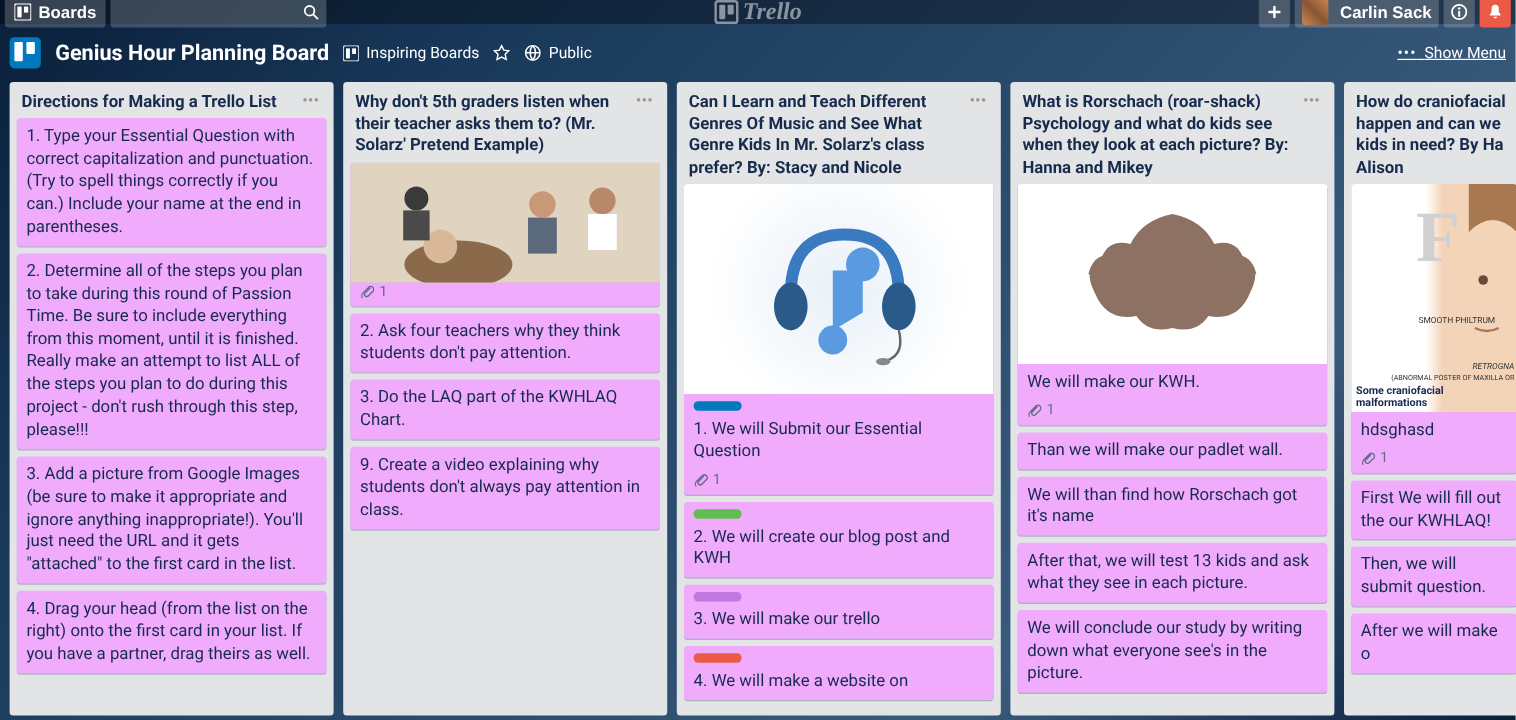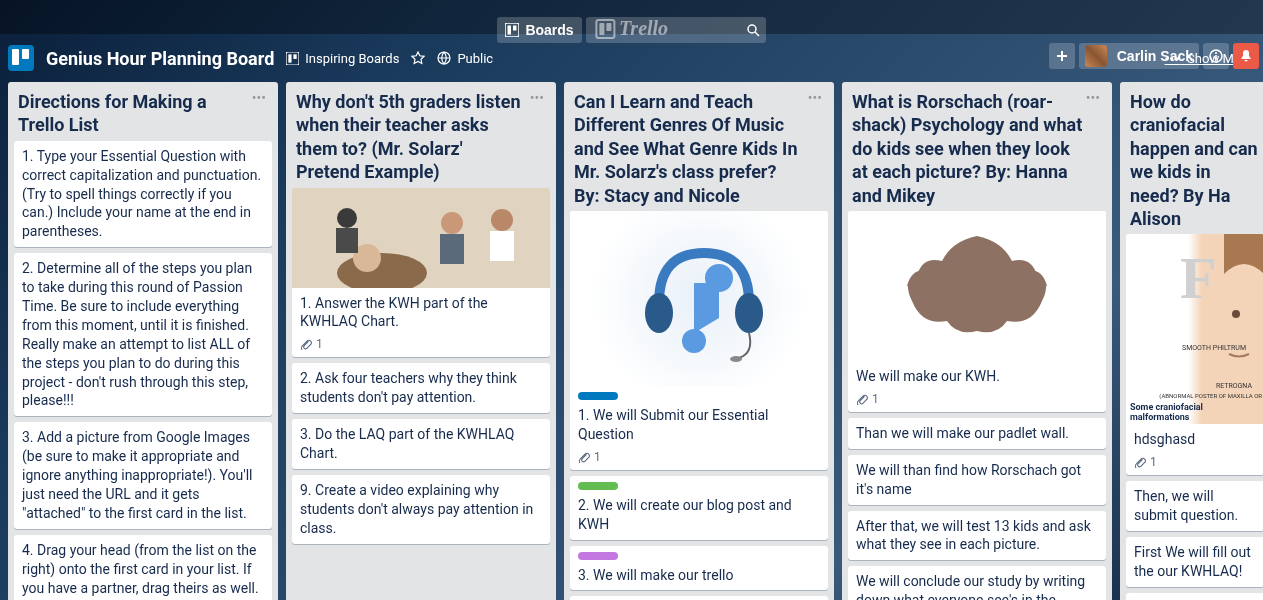--- a/index.html
+++ b/index.html
@@ -8,23 +8,22 @@
   background: linear-gradient(135deg, #0a1f3a 0%, #1a3a5c 25%, #2a4a6c 50%, #3a5a7c 75%, #0a1f3a 100%);
   width: 1263px;
   height: 600px;
   overflow: hidden;
 }
 .header {
   height: 20px;
   background: rgba(0,0,0,0.35);
   display: flex;
   align-items: center;
-  padding: 17px 4px;
+  padding: 0 4px;
   position: relative;
-  flex-direction: column;
 }
 .header-left { display: flex; align-items: center; gap: 4px; }
 .boards-btn {
   background: rgba(255,255,255,0.2);
   color: #fff;
   border: none;
   height: 26px;
   padding: 0 8px;
   border-radius: 3px;
   display: flex;
@@ -140,30 +139,30 @@
   display: flex;
   flex-direction: column;
   max-height: 100%;
 }
 .list-header {
   padding: 8px 10px 4px 10px;
   display: flex;
   align-items: flex-start;
 }
 .list-title {
-  font-size: 18px;
+  font-size: 14px;
   font-weight: 700;
   color: #172b4d;
   flex: 1;
   line-height: 1.3;
 }
 .list-menu { color: #999; font-size: 14px; cursor: pointer; padding: 0 2px; }
 .cards { overflow-y: auto; padding: 0 6px 6px 6px; }
 .card {
-  background: #ffffff;
+  background: #f0abfc;
   border-radius: 3px;
   box-shadow: 0 1px 0 rgba(9,30,66,.25);
   margin-bottom: 6px;
   font-size: 14px;
   color: #172b4d;
   cursor: pointer;
   overflow: hidden;
 }
 .card-text { padding: 6px 8px 6px 8px; line-height: 1.35; }
 .card-cover { width: 100%; height: 100px; background: #ddd; }
@@ -329,21 +328,20 @@
             <ellipse cx="90" cy="85" rx="45" ry="20" fill="#8a6a4a"></ellipse>
             <circle cx="75" cy="70" r="14" fill="#d8b898"></circle>
             <circle cx="160" cy="35" r="11" fill="#c89878"></circle>
             <rect x="148" y="46" width="24" height="30" fill="#5a6a7a"></rect>
             <circle cx="210" cy="32" r="11" fill="#b88868"></circle>
             <rect x="198" y="43" width="24" height="30" fill="#fff"></rect>
             <circle cx="55" cy="30" r="10" fill="#3a3a3a"></circle>
             <rect x="44" y="40" width="22" height="25" fill="#4a4a4a"></rect>
           </svg>
         </div>
-        <div class="card-text">1. Answer the KWH part of the KWHLAQ Chart.</div>
         <div class="badges">
           <svg viewBox="0 0 14 14">
               <path d="M10 4L5 9a2 2 0 0 0 3 3l5-5a3 3 0 0 0-4-4L3 9a4 4 0 0 0 6 6" fill="none" stroke="#5e6c84" stroke-width="1.3"></path>
             </svg>
           <span>1</span>
         </div>
       </div>
       <div class="card">
           <div class="card-text">2. Ask four teachers why they think students don't pay attention.</div>
         </div>
@@ -446,37 +444,37 @@
       <div class="card">
         <div class="card-cover card-cover-tall cover-face" style="height:190px;">
           <div class="face-txt">FA</div>
           <svg style="position:absolute;right:0;top:0;" width="70" height="190" viewBox="0 0 70 190">
             <ellipse cx="55" cy="90" rx="40" ry="70" fill="#f4d4b8"></ellipse>
             <path d="M30 40 Q50 20 70 40 L70 0 L30 0 Z" fill="#a87850"></path>
             <circle cx="42" cy="80" r="4" fill="#6a4a3a"></circle>
             <path d="M35 120 Q45 125 55 120" fill="none" stroke="#a87860" stroke-width="2"></path>
           </svg>
           <div class="face-label" style="right:18px;top:110px;text-align:center;">SMOOTH PHILTRUM</div>
-          <div class="face-label" style="right:12px;top:148px;">RETROGNA</div>
+          <div class="face-label" style="right:2px;top:148px;font-style:italic;">RETROGNA</div>
           <div class="face-label" style="right:2px;top:158px;font-size:6px;">(ABNORMAL POSTER OF MAXILLA OR</div>
           <div style="position:absolute;bottom:2px;left:4px;font-size:9px;font-weight:700;">Some craniofacial malformations</div>
         </div>
         <div class="card-text">hdsghasd</div>
         <div class="badges">
           <svg viewBox="0 0 14 14">
               <path d="M10 4L5 9a2 2 0 0 0 3 3l5-5a3 3 0 0 0-4-4L3 9a4 4 0 0 0 6 6" fill="none" stroke="#5e6c84" stroke-width="1.3"></path>
             </svg>
           <span>1</span>
         </div>
       </div>
       <div class="card">
+          <div class="card-text">First We will fill out the our KWHLAQ!</div>
+        </div>
+      <div class="card">
           <div class="card-text">Then, we will submit question.</div>
         </div>
       <div class="card">
-          <div class="card-text">First We will fill out the our KWHLAQ!</div>
-        </div>
-      <div class="card">
           <div class="card-text">After we will make o</div>
         </div>
     </div>
   </div>
 
 </div>
 
 </body></html>

